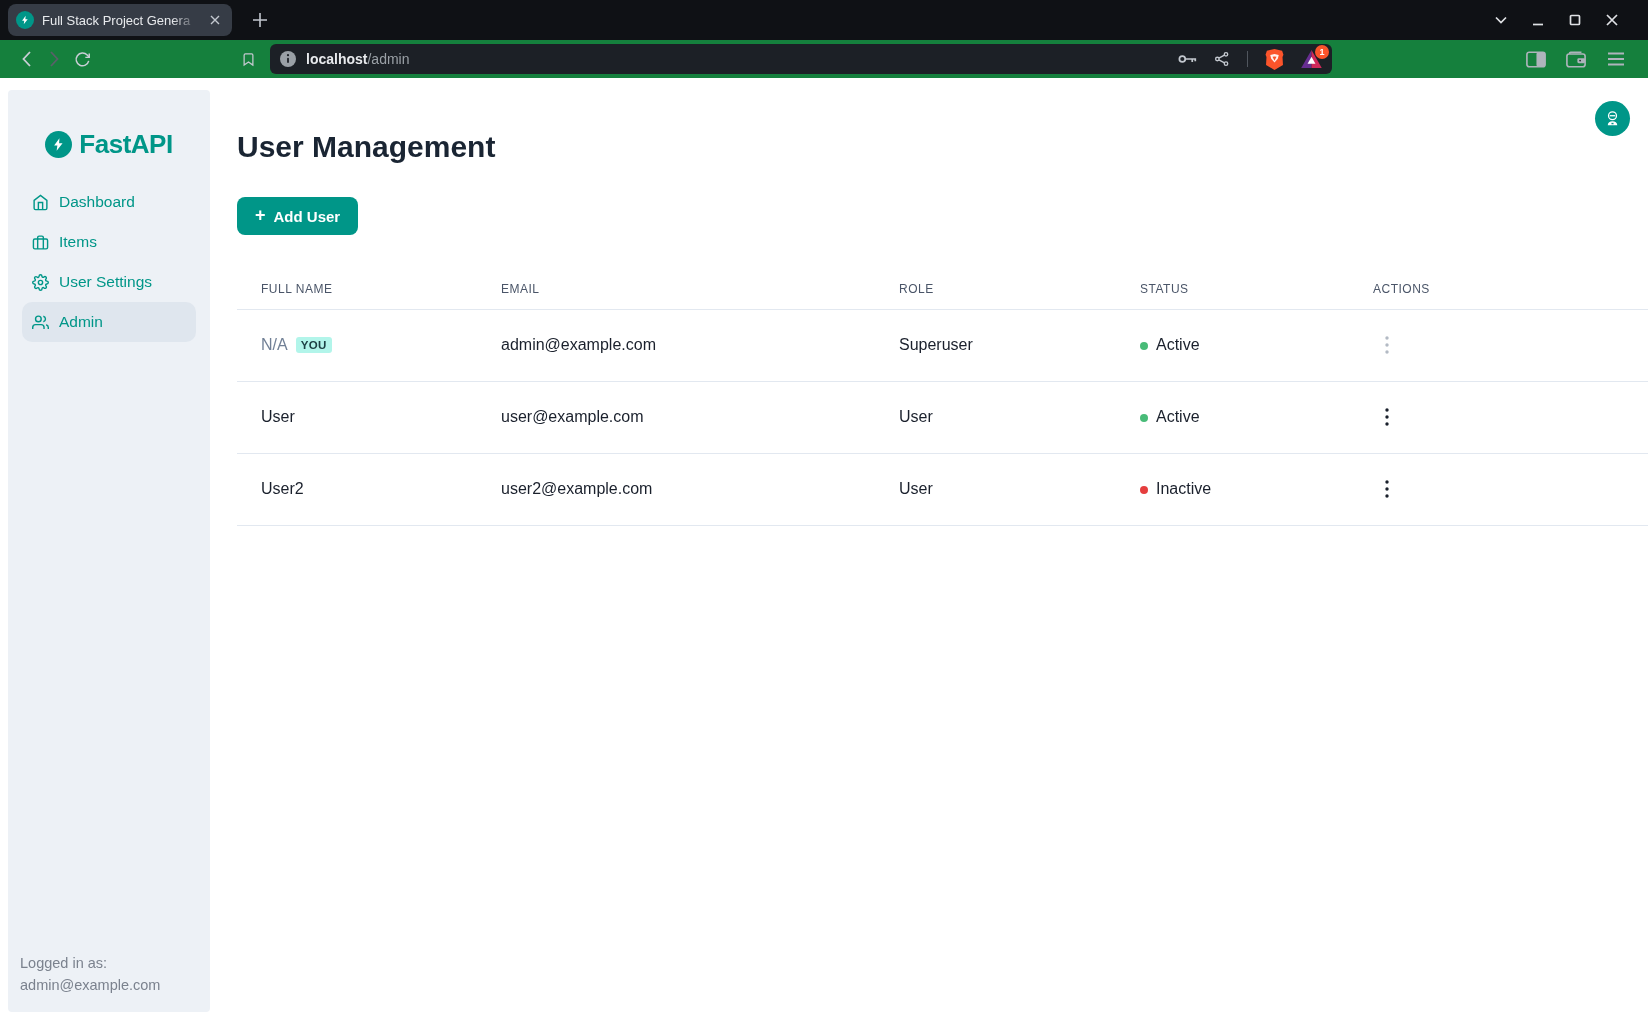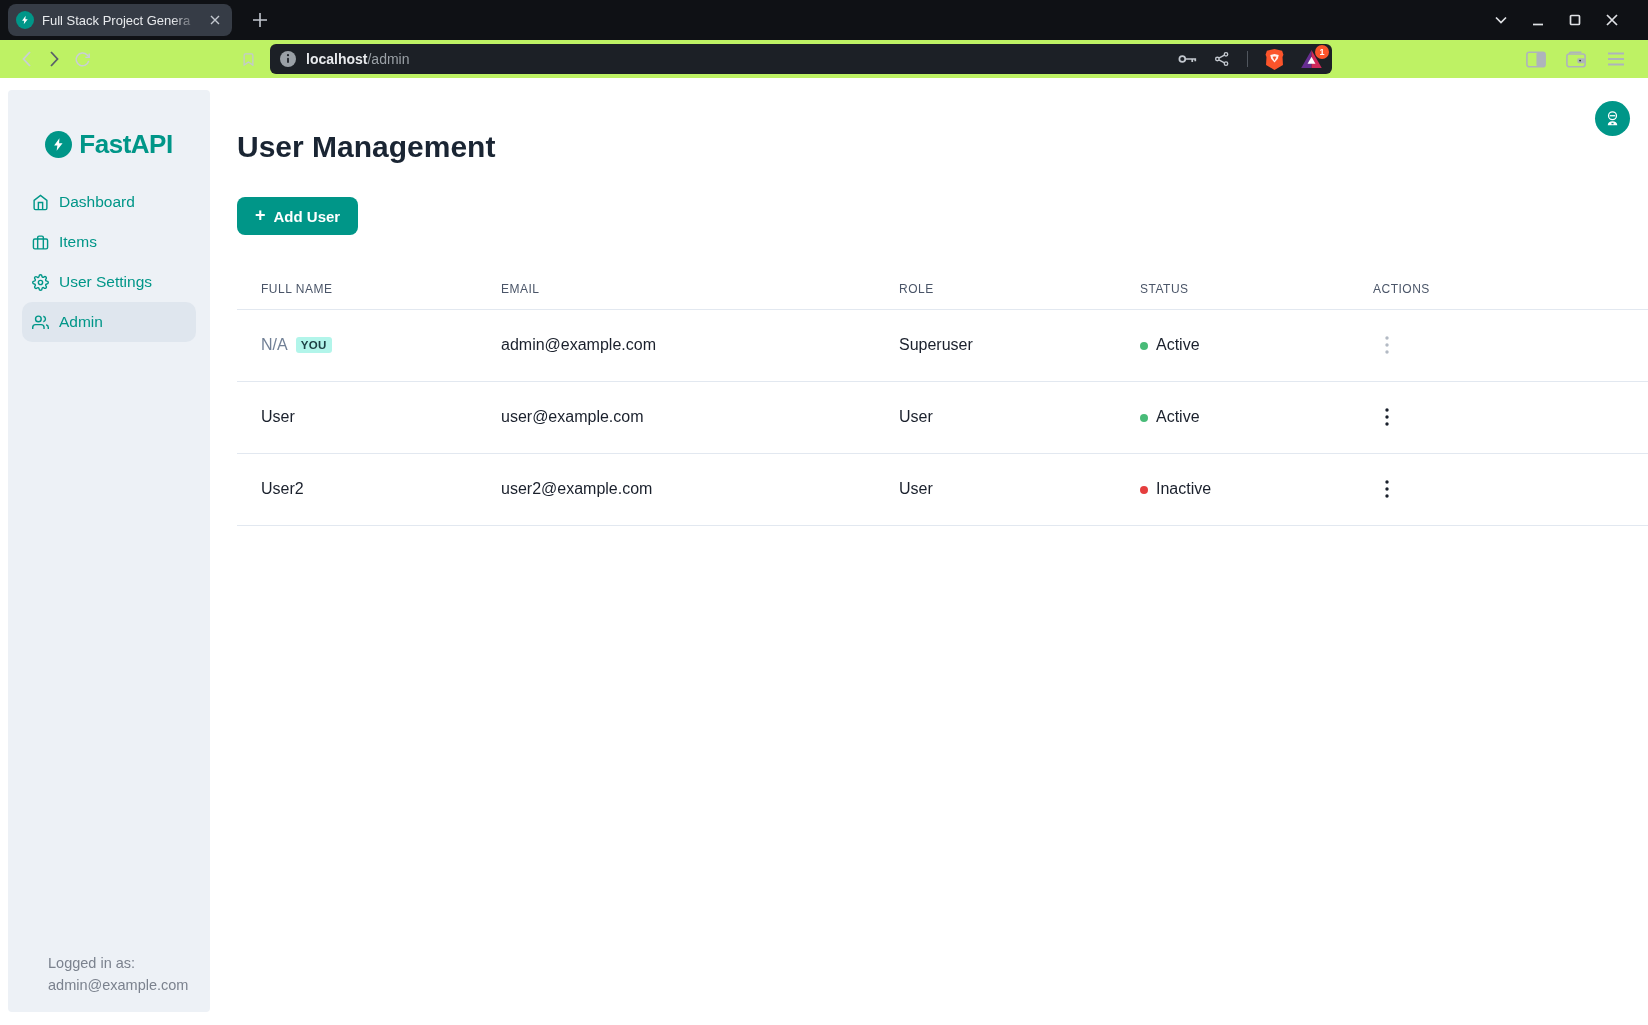--- a/index.html
+++ b/index.html
@@ -12,21 +12,21 @@
          display:flex; align-items:center; padding:0 8px; gap:8px; color:#e8eaed; font-size:13px; cursor:default; }
   .favicon { width:18px; height:18px; border-radius:50%; background:#009688; display:flex; align-items:center; justify-content:center; flex:none; }
   .tab-title { flex:1; white-space:nowrap; overflow:hidden; position:relative; }
   .tab-title .fade { position:absolute; right:0; top:0; bottom:0; width:26px;
                      background:linear-gradient(to right, rgba(54,60,70,0), #363c46); }
   .icon-btn { background:none; border:none; display:flex; align-items:center; justify-content:center; cursor:pointer; padding:0; }
   .newtab { margin-left:14px; width:28px; height:28px; border-radius:6px; }
   .win-controls { margin-left:auto; display:flex; align-items:center; gap:13px; padding-right:24px; }
   .win-controls .icon-btn { width:24px; height:24px; }
 
-  .toolbar { height:38px; background:#bef264; display:flex; align-items:center; padding:0 12px; }
+  .toolbar { height:38px; background:#15803d; display:flex; align-items:center; padding:0 12px; }
   .nav-btn { width:28px; height:28px; border-radius:6px; }
   .bookmark-btn { margin-left:138px; width:28px; height:28px; }
   .urlbar { margin-left:8px; width:1062px; height:30px; background:#1c2026; border-radius:6px;
             display:flex; align-items:center; padding:0 10px; }
   .url-text { margin-left:10px; font-size:14px; color:#e8eaed; white-space:nowrap; }
   .url-text .path { color:#9aa0a6; }
   .urlbar .spacer { flex:1; }
   .urlbar-icons { display:flex; align-items:center; gap:17px; }
   .vsep { width:1px; height:16px; background:#50565e; }
   .bat-wrap { position:relative; }
@@ -43,21 +43,21 @@
              background:#edf1f6; border-radius:4px; display:flex; flex-direction:column; }
   .logo { margin:38px auto 0; display:flex; align-items:center; gap:7px; height:32px; }
   .logo-mark { width:27px; height:27px; border-radius:50%; background:#009688; display:flex; align-items:center; justify-content:center; }
   .logo-text { font-size:26px; font-weight:700; color:#009688; letter-spacing:-0.5px; }
   .nav { margin-top:22px; padding:0 14px; display:flex; flex-direction:column; }
   .nav-item { height:40px; display:flex; align-items:center; gap:10px; padding:0 10px; border-radius:10px;
               color:#009688; font-size:15.5px; cursor:pointer; background:none; border:none; text-align:left;
               font-family:inherit; }
   .nav-item.active { background:#dfe6ee; }
   .nav-item svg { flex:none; }
-  .sidebar-footer { margin-top:auto; padding:0 16px 16px 40px; color:#7b828e; font-size:14.5px; line-height:22px; }
+  .sidebar-footer { margin-top:auto; padding:0 16px 16px 12px; color:#7b828e; font-size:14.5px; line-height:22px; }
 
   .avatar-btn { position:absolute; top:23px; right:18px; width:35px; height:35px; border-radius:50%;
                 background:#009688; border:none; display:flex; align-items:center; justify-content:center; cursor:pointer; }
 
   .main { margin-left:237px; }
   .page-title { padding-top:52px; font-size:30px; font-weight:700; color:#1a2533; }
   .add-user-btn { margin-top:33px; height:38px; background:#009688; color:#fff; border:none; border-radius:8px;
                   padding:0 18px; font-size:15px; font-weight:700; display:inline-flex; align-items:center; gap:8px;
                   cursor:pointer; font-family:inherit; }
   .add-user-btn .plus { font-size:18px; font-weight:700; line-height:1; position:relative; top:-1px; }

